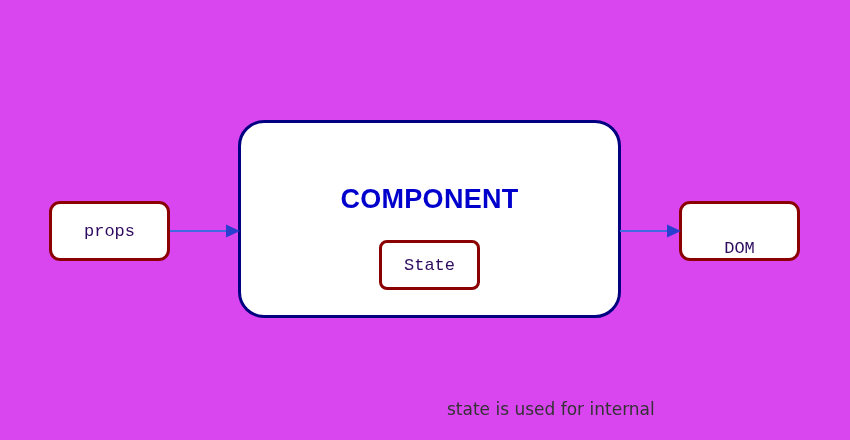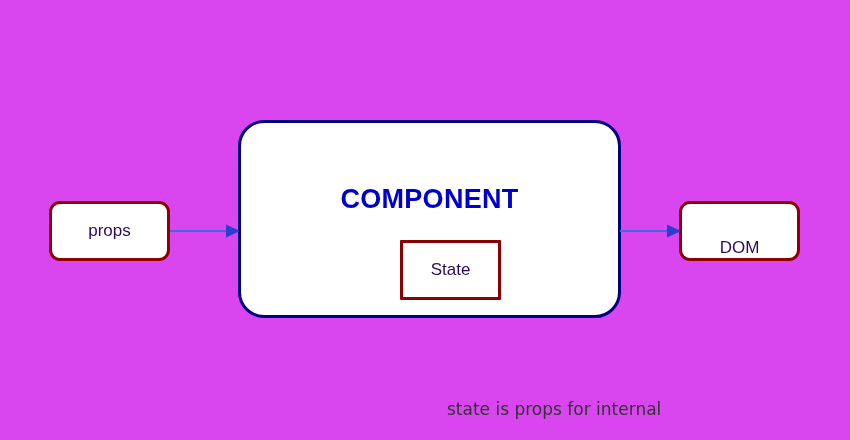--- a/index.html
+++ b/index.html
@@ -49,42 +49,41 @@
     position: absolute;
     box-sizing: border-box;
     border: 3px solid #8b0000;
     border-radius: 11px;
     background: #ffffff;
     display: flex;
     align-items: center;
     justify-content: center;
     color: #2d0a5e;
     font-size: 17px;
-    font-family: Liberation Sans, sans-serif;
+    font-family: Liberation Mono, monospace;
   }
   .node-props {
     left: 49px;
     top: 201px;
     width: 121px;
     height: 60px;
   }
   .node-dom {
     left: 679px;
     top: 201px;
     width: 121px;
     height: 60px;
     align-items: flex-end;
   }
   .node-state {
     left: 379px;
     top: 240px;
     width: 101px;
-    height: 60px;
-    border-radius: 1px;
-    margin-left: 21px;
+    height: 50px;
+    border-radius: 8px;
   }
 
   
   .arrow {
     position: absolute;
     height: 20px;
     top: 221px;
   }
   .arrow-left  { left: 170px; width: 70px; }
   .arrow-right { left: 620px; width: 61px; }
@@ -131,17 +130,17 @@
   </div>
 
   <div class="arrow arrow-right">
     <svg width="61" height="20" viewBox="0 0 61 20" xmlns="http://www.w3.org/2000/svg">
       <line x1="0" y1="10" x2="47" y2="10" stroke="#4169E1" stroke-width="2.2"></line>
       <polygon points="47,3.5 61,10 47,16.5" fill="#2a3fd0"></polygon>
     </svg>
   </div>
 
   <div class="caption">
-    <span class="caption-line">state is props for internal</span>
+    <span class="caption-line">state is used for internal</span>
     
   </div>
 
 </div>
 
 </body></html>

